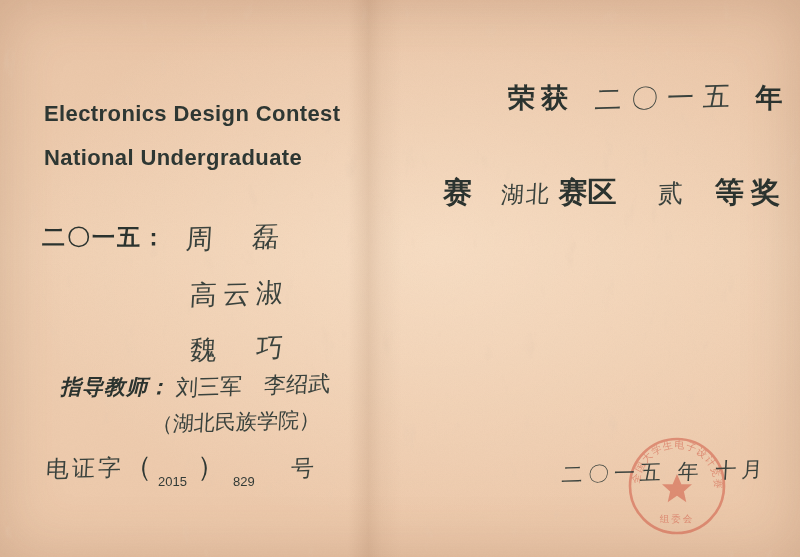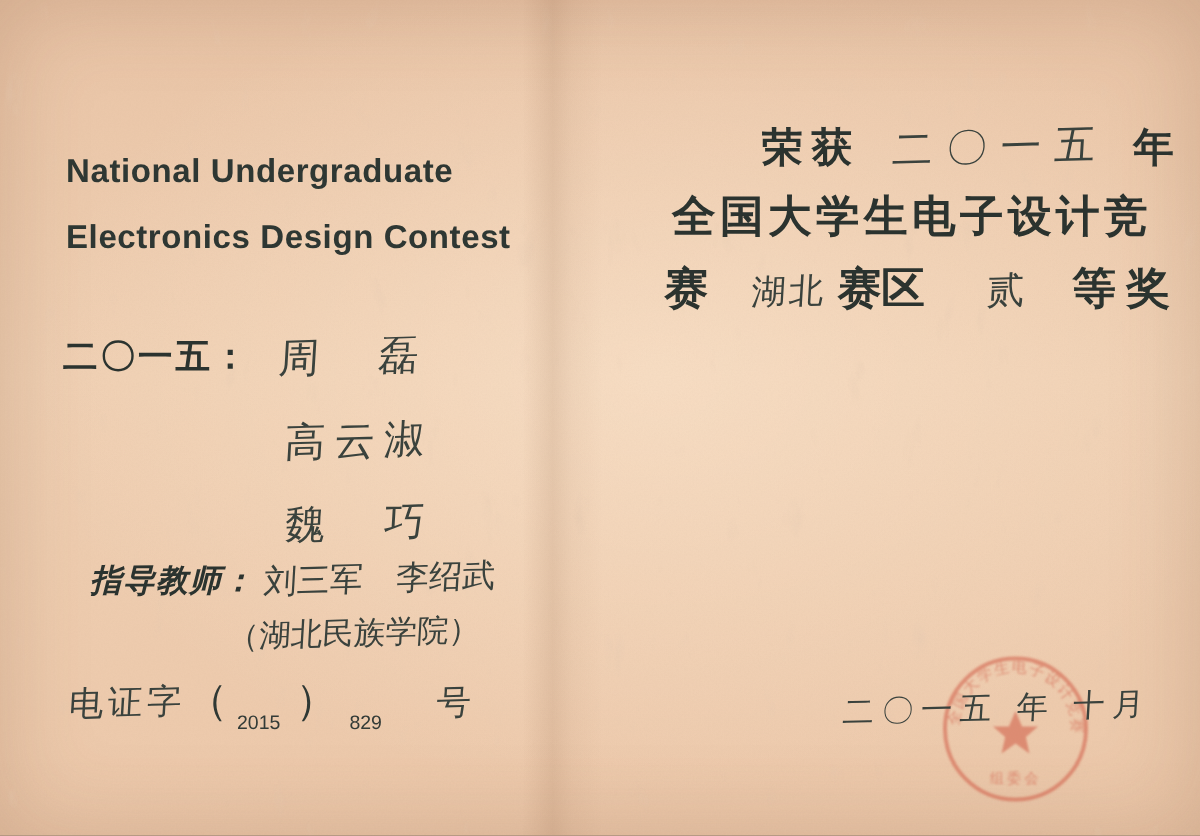--- a/index.html
+++ b/index.html
@@ -66,22 +66,22 @@
                 0 0 0 0 0.26
                 0 0 0 0.25 -0.08"></feColorMatrix>
     </filter>
     <rect width="800" height="557" filter="url(#scribble)" opacity="0.55"></rect>
     <rect width="800" height="557" filter="url(#grain)" opacity="0.35"></rect>
   </svg>
 
   <div class="fold"></div>
 
   <div class="abs en-title" style="left:44px;top:92px;">
+    <div>Electronics Design Contest</div>
     <div>National Undergraduate</div>
-    <div>Electronics Design Contest</div>
   </div>
 
   <div class="abs cn-print" style="left:42px;top:222px;font-size:23px;letter-spacing:2px;">二〇一五：</div>
 
   <div class="students">
     <div class="abs" style="left:186px;top:220px;font-size:27px;">
       <span class="cn-hand">周　磊</span>
     </div>
     <div class="abs" style="left:190px;top:276px;font-size:27px;">
       <span class="cn-hand">高云淑</span>
@@ -103,21 +103,20 @@
   <div class="abs" style="left:46px;top:448px;font-size:23px;">
     <span class="cn-hand" style="letter-spacing:3px;">电证字</span><span class="paren">（</span><span class="serif-num" style="margin:0 10px 0 6px;">2015</span><span class="paren">）</span><span class="serif-num" style="margin-left:8px;margin-top:24px;">829</span><span class="cn-hand" style="margin-left:36px;">号</span>
   </div>
 
   <div class="abs" style="left:508px;top:80px;font-size:27px;">
     <span class="cn-print" style="letter-spacing:6px;">荣获</span>
     <span class="cn-hand" style="margin-left:14px;letter-spacing:9px;">二〇一五</span>
     <span class="cn-print" style="margin-left:10px;">年</span>
   </div>
 
-  <div class="abs cn-print" style="left:448px;top:125px;font-size:29px;letter-spacing:3px;">全国大学生电子设计竞</div>
 
   <div class="abs" style="left:443px;top:173px;font-size:29px;">
     <span class="cn-print">赛</span>
     <span class="cn-hand" style="margin-left:22px;font-size:23px;letter-spacing:2px;">湖北</span>
     <span class="cn-print">赛区</span>
     <span class="cn-hand" style="margin-left:34px;font-size:25px;">贰</span>
     <span class="cn-print" style="margin-left:25px;letter-spacing:7px;">等奖</span>
   </div>
 
 

